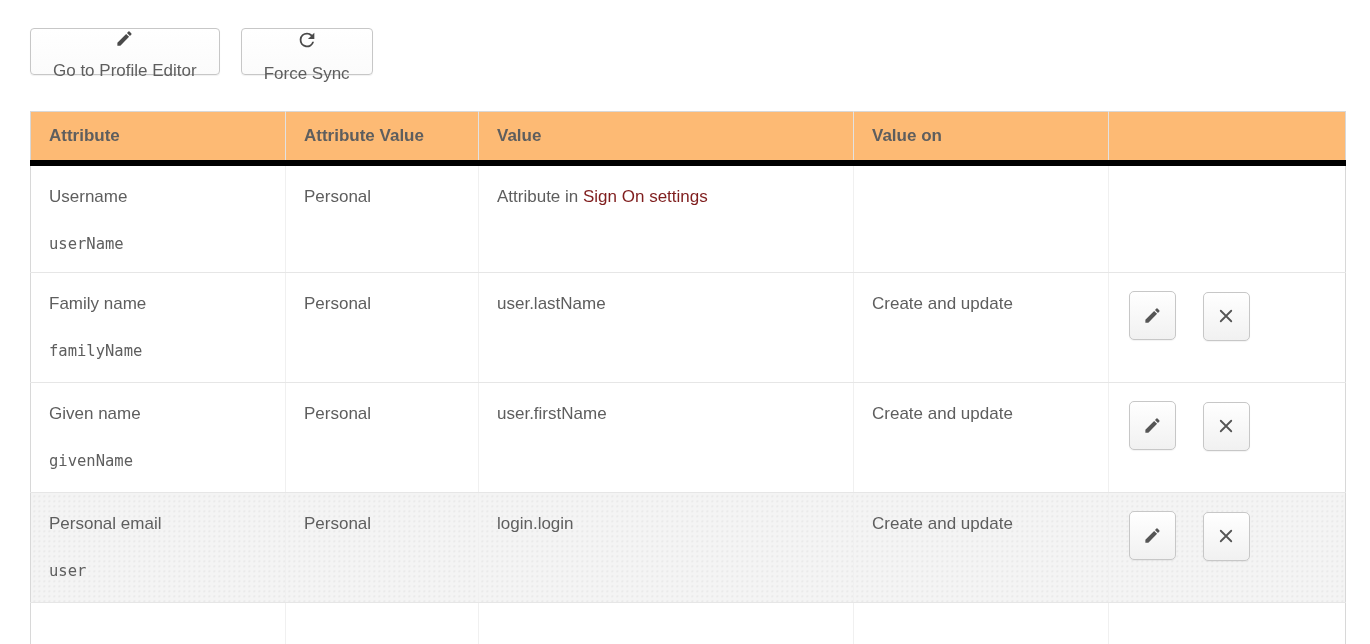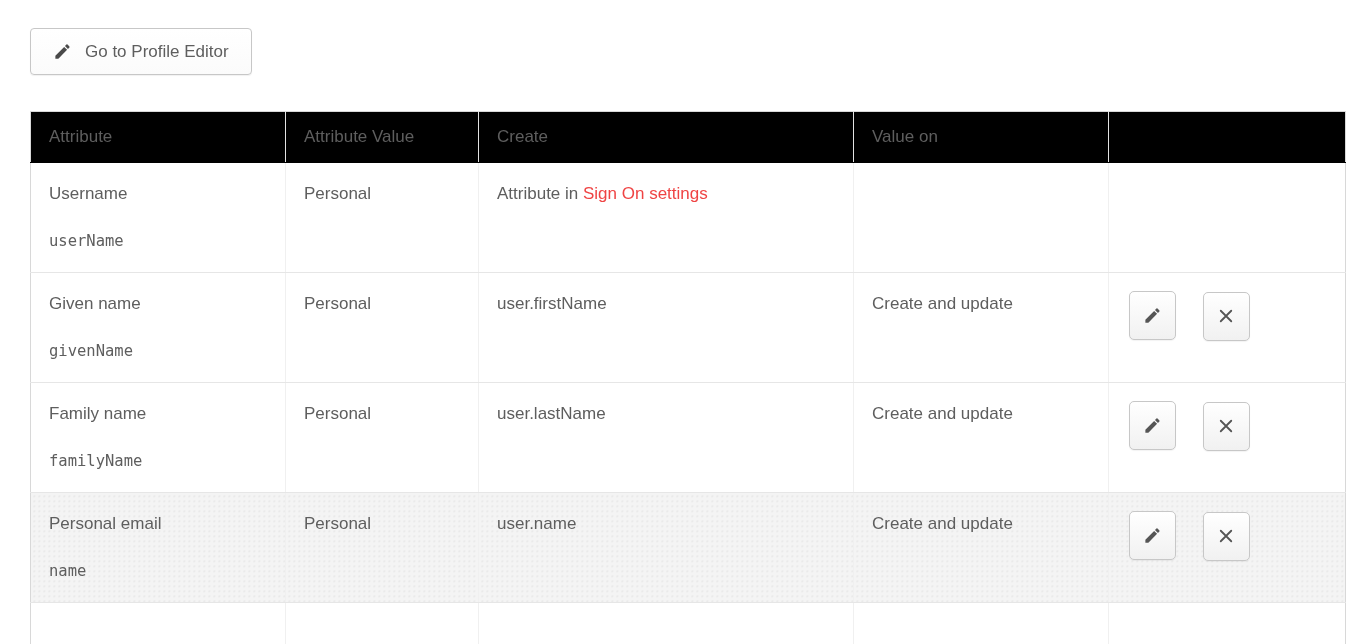--- a/index.html
+++ b/index.html
@@ -24,40 +24,41 @@
     height: 47px;
     padding: 0 22px;
     background: linear-gradient(#ffffff, #fbfbfb);
     border: 1px solid #c7c7c7;
     border-radius: 4px;
     box-shadow: 0 1px 1px rgba(0,0,0,0.06);
     font-size: 17px;
     color: #5e5e5e;
     cursor: pointer;
     font-family: "Liberation Sans", sans-serif;
+    flex-direction: column;
   }
   .btn svg { flex: 0 0 auto; }
 
   
   table.attr-table {
     border-collapse: collapse;
     width: 1315px;
     table-layout: fixed;
     border: 1px solid #d8d8d8;
   }
   th {
-    background: #000000;
+    background: #fdba74;
     height: 51px;
     text-align: left;
     vertical-align: middle;
     padding: 0 18px;
-    font-weight: 400;
+    font-weight: 700;
     font-size: 17px;
     color: #5e5e5e;
-    border-bottom: 1px solid #000000;
+    border-bottom: 6px solid #000000;
     border-right: 1px solid #e2e2e2;
   }
   th:last-child { border-right: none; }
   td {
     vertical-align: top;
     padding: 21px 18px 0 18px;
     font-size: 17px;
     border-bottom: 1px solid #e6e6e6;
     border-right: 1px solid #f0f0f0;
     margin-left: 23px;
@@ -73,21 +74,21 @@
 
   .attr-label { display: block; line-height: 20px; }
   .attr-code {
     display: block;
     margin-top: 27px;
     font-family: "DejaVu Sans Mono", monospace;
     font-size: 15.5px;
     line-height: 20px;
     color: #5e5e5e;
   }
-  a.link { color: #ef4444; text-decoration: none; cursor: pointer; }
+  a.link { color: #7f1d1d; text-decoration: none; cursor: pointer; }
 
   .actions-cell { padding: 18px 0 0 20px; white-space: nowrap; }
   .icon-btn {
     display: inline-flex;
     align-items: center;
     justify-content: center;
     width: 47px;
     height: 49px;
     margin-right: 22px;
     background: linear-gradient(#ffffff, #f1f1f1);
@@ -105,52 +106,86 @@
 
   <div class="toolbar">
     <button class="btn">
       <span style="display:inline-flex;">
         <svg width="19" height="19" viewBox="0 0 24 24" fill="#4a4a4a">
             <path d="M3 17.25V21h3.75L17.81 9.94l-3.75-3.75L3 17.25zM20.71 7.04c.39-.39.39-1.02 0-1.41l-2.34-2.34a.9959.9959 0 0 0-1.41 0l-1.83 1.83 3.75 3.75 1.83-1.83z"></path>
           </svg>
       </span>
       <span>Go to Profile Editor</span>
     </button>
+    <button class="btn">
+      <span style="display:inline-flex;">
+        <svg width="22" height="22" viewBox="0 0 24 24" fill="#4a4a4a">
+            <path d="M17.65 6.35A7.958 7.958 0 0 0 12 4a8 8 0 1 0 7.73 10h-2.08A6 6 0 1 1 12 6c1.66 0 3.14.69 4.22 1.78L13 11h7V4l-2.35 2.35z"></path>
+          </svg>
+      </span>
+      <span>Force Sync</span>
+    </button>
   </div>
 
   <table class="attr-table">
     <colgroup>
       <col style="width:255px">
         <col style="width:193px">
         <col style="width:375px">
         <col style="width:255px">
         <col style="width:237px">
     </colgroup>
     <thead>
       <tr>
         <th>Attribute</th>
         <th>Attribute Value</th>
-        <th>Create</th>
+        <th>Value</th>
         <th>Value on</th>
         <th></th>
       </tr>
     </thead>
     <tbody>
 
       <tr class="data-row">
         <td>
           <span class="attr-label">Username</span>
           <span class="attr-code">userName</span>
         </td>
         <td>Personal</td>
         <td>
           <span>Attribute in </span><a class="link">Sign On settings</a>
         </td>
         <td></td>
         <td class="actions-cell"></td>
+      </tr>
+
+      <tr class="data-row">
+        <td>
+          <span class="attr-label">Family name</span>
+          <span class="attr-code">familyName</span>
+        </td>
+        <td>Personal</td>
+        <td>user.lastName</td>
+        <td>Create and update</td>
+        <td class="actions-cell">
+          <button class="icon-btn">
+            <span style="display:inline-flex;">
+              <svg width="19" height="19" viewBox="0 0 24 24" fill="#555555">
+                  <path d="M3 17.25V21h3.75L17.81 9.94l-3.75-3.75L3 17.25zM20.71 7.04c.39-.39.39-1.02 0-1.41l-2.34-2.34a.9959.9959 0 0 0-1.41 0l-1.83 1.83 3.75 3.75 1.83-1.83z"></path>
+                </svg>
+            </span>
+          </button>
+          <button class="icon-btn">
+            <span style="display:inline-flex;">
+              <svg width="18" height="18" viewBox="0 0 24 24">
+                  <path d="M5 5l14 14M19 5L5 19" stroke="#555555" stroke-width="2.4" fill="none" stroke-linecap="round"></path>
+                </svg>
+            </span>
+          </button>
+        </td>
       </tr>
 
       <tr class="data-row">
         <td>
           <span class="attr-label">Given name</span>
           <span class="attr-code">givenName</span>
         </td>
         <td>Personal</td>
         <td>user.firstName</td>
         <td>Create and update</td>
@@ -165,53 +200,27 @@
           <button class="icon-btn">
             <span style="display:inline-flex;">
               <svg width="18" height="18" viewBox="0 0 24 24">
                   <path d="M5 5l14 14M19 5L5 19" stroke="#555555" stroke-width="2.4" fill="none" stroke-linecap="round"></path>
                 </svg>
             </span>
           </button>
         </td>
       </tr>
 
-      <tr class="data-row">
-        <td>
-          <span class="attr-label">Family name</span>
-          <span class="attr-code">familyName</span>
-        </td>
-        <td>Personal</td>
-        <td>user.lastName</td>
-        <td>Create and update</td>
-        <td class="actions-cell">
-          <button class="icon-btn">
-            <span style="display:inline-flex;">
-              <svg width="19" height="19" viewBox="0 0 24 24" fill="#555555">
-                  <path d="M3 17.25V21h3.75L17.81 9.94l-3.75-3.75L3 17.25zM20.71 7.04c.39-.39.39-1.02 0-1.41l-2.34-2.34a.9959.9959 0 0 0-1.41 0l-1.83 1.83 3.75 3.75 1.83-1.83z"></path>
-                </svg>
-            </span>
-          </button>
-          <button class="icon-btn">
-            <span style="display:inline-flex;">
-              <svg width="18" height="18" viewBox="0 0 24 24">
-                  <path d="M5 5l14 14M19 5L5 19" stroke="#555555" stroke-width="2.4" fill="none" stroke-linecap="round"></path>
-                </svg>
-            </span>
-          </button>
-        </td>
-      </tr>
-
       <tr class="data-row row-hover">
         <td>
           <span class="attr-label">Personal email</span>
-          <span class="attr-code">name</span>
-        </td>
-        <td>Personal</td>
-        <td>user.name</td>
+          <span class="attr-code">user</span>
+        </td>
+        <td>Personal</td>
+        <td>login.login</td>
         <td>Create and update</td>
         <td class="actions-cell">
           <button class="icon-btn">
             <span style="display:inline-flex;">
               <svg width="19" height="19" viewBox="0 0 24 24" fill="#555555">
                   <path d="M3 17.25V21h3.75L17.81 9.94l-3.75-3.75L3 17.25zM20.71 7.04c.39-.39.39-1.02 0-1.41l-2.34-2.34a.9959.9959 0 0 0-1.41 0l-1.83 1.83 3.75 3.75 1.83-1.83z"></path>
                 </svg>
             </span>
           </button>
           <button class="icon-btn">

